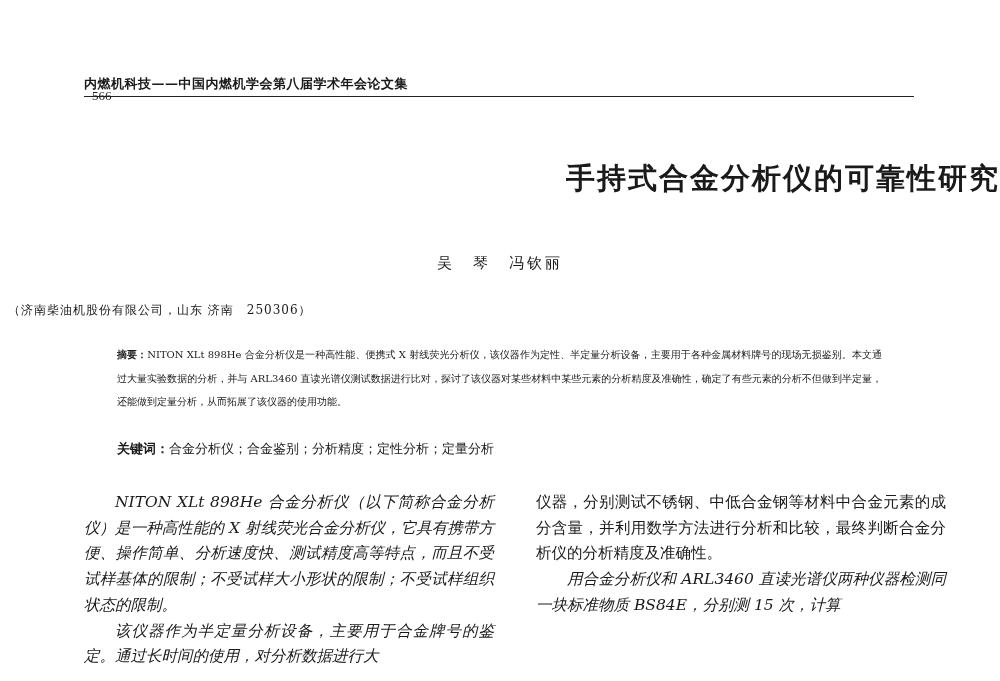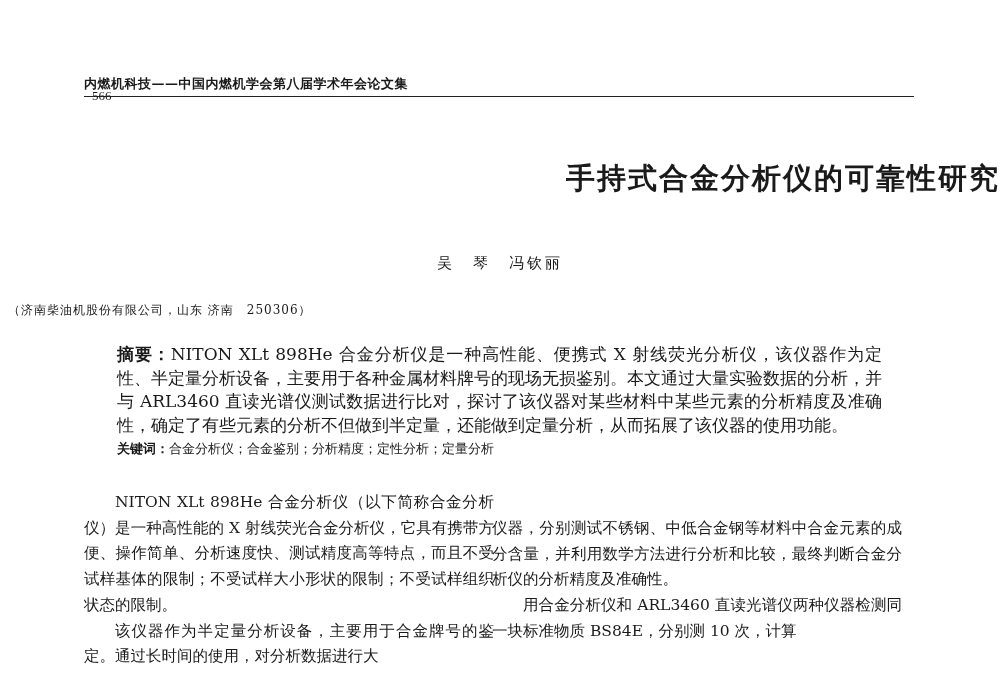--- a/index.html
+++ b/index.html
@@ -25,31 +25,31 @@
     position: absolute; left: 0; right: 0; top: 254px; text-align: center;
     font-size: 15px; letter-spacing: 3px;
   }
   .affiliation {
     position: absolute; left: 8px; right: 0; top: 302px; text-align: left;
     font-size: 12px; letter-spacing: 1px;
   }
 
   .abstract {
     position: absolute; left: 117px; top: 343px; width: 765px;
-    font-size: 17px; line-height: 23.5px; text-align: justify;
+    font-size: 10px; line-height: 23.5px; text-align: justify;
   }
   .abstract .lbl { font-weight: bold; }
   .keywords { position: absolute; left: 117px; top: 440px; font-size: 13px; }
   .keywords .lbl { font-weight: bold; }
 
   .col { position: absolute; top: 490px; width: 410px; font-size: 15.5px; line-height: 25.7px; text-align: justify; }
   .col-left { left: 84px; }
-  .col-right { left: 492px; margin-top: 26px; }
+  .col-right { left: 536px; }
   .col p { margin: 0; }
-  .indent { text-indent: 2em; }
+  .indent { text-indent: 2em; font-style: italic; }
   .section-heading { font-weight: bold; margin-top: 20px !important; }
   .section-heading .num { margin-right: 18px; }
 </style>
 </head>
 <body>
 
 <div class="running-header">
   <span class="page-number">566</span>
   <div class="journal-title">内燃机科技——中国内燃机学会第八届学术年会论文集</div>
 </div>
@@ -66,14 +66,14 @@
   <span class="lbl">关键词：</span><span>合金分析仪；合金鉴别；分析精度；定性分析；定量分析</span>
 </div>
 
 <div class="col col-left">
   <p class="indent">NITON XLt 898He 合金分析仪（以下简称合金分析仪）是一种高性能的 X 射线荧光合金分析仪，它具有携带方便、操作简单、分析速度快、测试精度高等特点，而且不受试样基体的限制；不受试样大小形状的限制；不受试样组织状态的限制。</p>
   <p class="indent">该仪器作为半定量分析设备，主要用于合金牌号的鉴定。通过长时间的使用，对分析数据进行大</p>
 </div>
 
 <div class="col col-right">
   <p>仪器，分别测试不锈钢、中低合金钢等材料中合金元素的成分含量，并利用数学方法进行分析和比较，最终判断合金分析仪的分析精度及准确性。</p>
-  <p class="indent">用合金分析仪和 ARL3460 直读光谱仪两种仪器检测同一块标准物质 BS84E，分别测 10 次，计算</p>
+  <p class="indent">用合金分析仪和 ARL3460 直读光谱仪两种仪器检测同一块标准物质 BS84E，分别测 15 次，计算</p>
 </div>
 
 </body></html>

